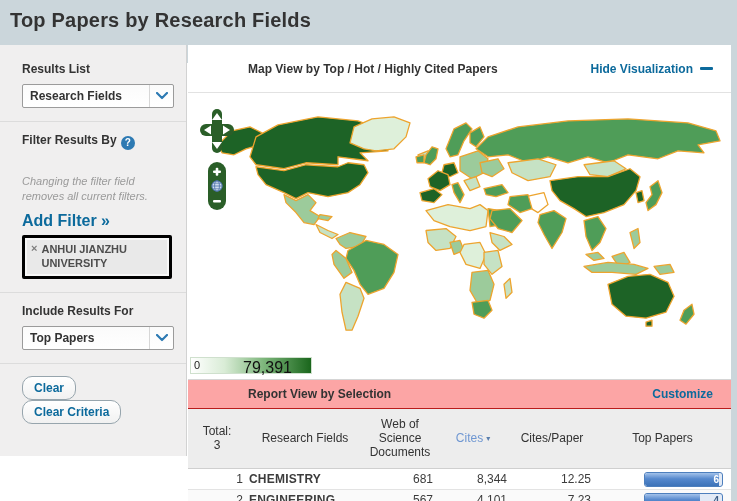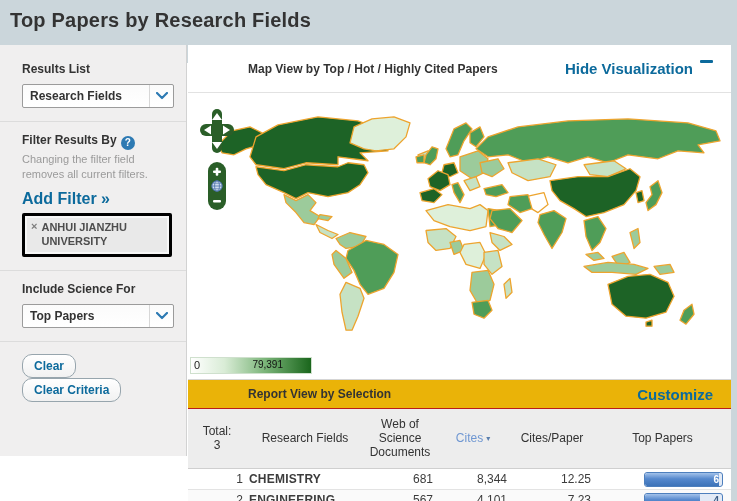--- a/index.html
+++ b/index.html
@@ -16,46 +16,46 @@
 
   
   .sidebar { position:absolute; left:0; top:45px; width:187px; height:411px; background:#f0efef; border-right:1px solid #d2d2d2; }
   .sb-section { padding:0 12px 0 22px; }
   .sb-label { font-size:12px; font-weight:bold; color:#333; }
   .sb-divider { border:0; border-top:1px solid #dcdcdc; margin:13px 0 0 0; }
   .select { position:relative; width:152px; height:24px; margin-top:8px; background:linear-gradient(#fbfbfb,#ffffff); border:1px solid #9b9b9b; border-radius:2px; cursor:pointer; }
   .select .sel-text { display:block; font-size:12px; font-weight:bold; color:#333; line-height:22px; padding-left:7px; }
   .select .sel-caret { position:absolute; right:0; top:0; width:24px; height:22px; border-left:1px solid #d7d7d7; display:flex; align-items:center; justify-content:center; }
   .help-badge { display:inline-block; width:14px; height:14px; margin-left:4px; border-radius:50%; background:#2d7ab3; color:#fff; font-size:10px; font-weight:bold; text-align:center; line-height:14px; vertical-align:-2px; }
-  .sb-note { font-size:11px; color:#9a9a9a; line-height:1.35; margin-top:2px; }
+  .sb-note { font-size:11px; font-style:italic; color:#9a9a9a; line-height:1.35; margin-top:24px; }
   .sb-link { font-size:16px; font-weight:bold; color:#0c6a9c; text-decoration:none; display:inline-block; margin-top:8px; cursor:pointer; }
   .filter-chip { width:150px; margin-top:5px; background:#e9e9e9; border:3px solid #000000; border-radius:2px; padding:4px 6px 5px 6px; box-shadow:0 0 0 2px #f7f7f7 inset; }
   .filter-chip .chip-x { color:#7d7d7d; font-size:11px; font-weight:bold; margin-right:4px; cursor:pointer; vertical-align:top; }
   .filter-chip .chip-text { font-size:11px; font-weight:bold; color:#4d4d4d; line-height:1.3; display:inline-block; width:120px; }
   .btn-row { margin-top:12px; }
   .btn { display:inline-block; background:linear-gradient(#ffffff,#f1f1f1); border:1px solid #97a5ad; border-radius:10px; color:#0c6a9c; font-size:12px; font-weight:bold; padding:4px 11px; margin-right:8px; cursor:pointer; font-family:"Liberation Sans",sans-serif; }
 
   
   .main { position:absolute; left:188px; top:45px; width:543px; height:456px; background:#fff; }
 
   .panel-head { height:48px; display:flex; align-items:center; justify-content:space-between; padding:0 18px 0 14px; border-bottom:1px solid #e2e2e2; background:#fff; }
   .panel-title { font-size:12px; font-weight:bold; color:#333;padding-left:46px; }
-  .head-link { font-size:15px; font-weight:bold; color:#0c6a9c; text-decoration:none; cursor:pointer; display:flex; align-items:flex-start; }
+  .head-link { font-size:12px; font-weight:bold; color:#0c6a9c; text-decoration:none; cursor:pointer; display:flex; align-items:center; }
   .collapse-dash { display:inline-block; width:13px; height:3px; background:#0c6a9c; border-radius:1px; margin-left:7px; }
 
   
   .map-area { position:relative; height:287px; border-bottom:1px solid #d5d5d5; background:#fff; overflow:hidden; }
   .map-svg { position:absolute; left:0; top:0; width:100%; height:100%; }
   .map-controls { position:absolute; left:12px; top:16px; width:34px; }
   .legend { position:absolute; left:2px; bottom:5px; width:122px; height:17px; background:linear-gradient(to right,#ffffff 0%,#d9ecd6 28%,#7ab478 62%,#1a661c 100%); border:1px solid #cfe0cd; }
   .legend .lg-min { position:absolute; left:3px; top:1px; font-size:11px; color:#222; }
-  .legend .lg-max { position:absolute; right:28px; top:1px; font-size:10px; color:#111; font-weight:normal; }
-
-  
-  .report-head { height:28px; display:flex; align-items:center; justify-content:space-between; padding:0 18px 0 14px; background:#eab308; }
+  .legend .lg-max { position:absolute; right:19px; top:1px; font-size:16px; color:#111; font-weight:normal; }
+
+  
+  .report-head { height:28px; display:flex; align-items:center; justify-content:space-between; padding:0 18px 0 14px; background:#fca5a5; }
   table.report { width:100%; border-collapse:collapse; table-layout:fixed; }
   table.report th { background:#ededed; border-top:1px solid #b91c1c; border-bottom:1px solid #cfcfcf; font-size:12px; font-weight:normal; color:#333; text-align:center; height:30px; line-height:1.15; padding:9px 3px; vertical-align:middle; }
   table.report th.sorted { color:#6f97d2; }
   .sort-caret { font-size:8px; color:#5a7fae; margin-left:3px; vertical-align:1px; }
   table.report td { height:21px; border-bottom:1px solid #e3e3e3; font-size:12px; color:#3c3c3c; padding:0 3px; vertical-align:middle; }
   tr.row-alt td { background:#fafafa; }
   td.c-rank { text-align:right; padding-right:16px; color:#555; }
   td.c-field { font-weight:bold; color:#0a6a93; padding-left:4px; letter-spacing:.2px; }
   td.c-num { text-align:right; padding-right:9px; }
   .col-rank{width:58px;} .col-field{width:118px;} .col-docs{width:72px;} .col-cites{width:74px;} .col-cpp{width:84px;} .col-top{width:137px;}
@@ -97,21 +97,21 @@
       <div class="sb-note">Changing the filter field removes all current filters.</div>
       <a class="sb-link">Add Filter »</a>
       <div class="filter-chip">
         <span class="chip-x">×</span><span class="chip-text">ANHUI JIANZHU UNIVERSITY</span>
       </div>
     </div>
 
     <hr class="sb-divider">
 
     <div class="sb-section" style="padding-top:11px;">
-      <div class="sb-label">Include Science For</div>
+      <div class="sb-label">Include Results For</div>
       <div class="select">
         <span class="sel-text">Top Papers</span>
         <span class="sel-caret">
           <svg width="12" height="8" viewBox="0 0 12 8">
               <path d="M1 1 L6 6 L11 1" fill="none" stroke="#2d7ab3" stroke-width="2.2" stroke-linecap="round" stroke-linejoin="round"></path>
             </svg>
         </span>
       </div>
     </div>
 

